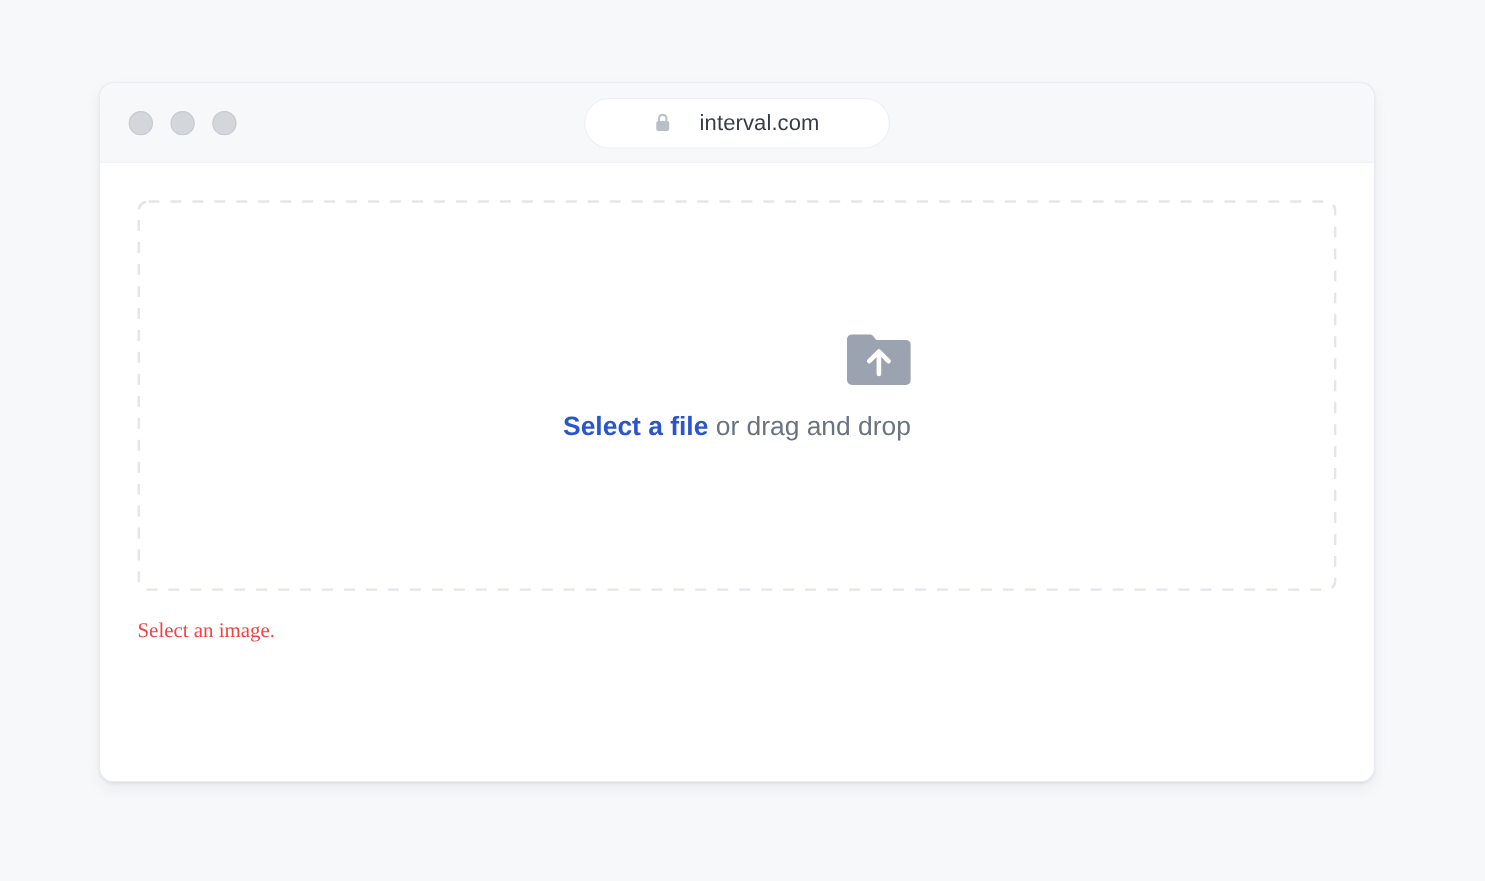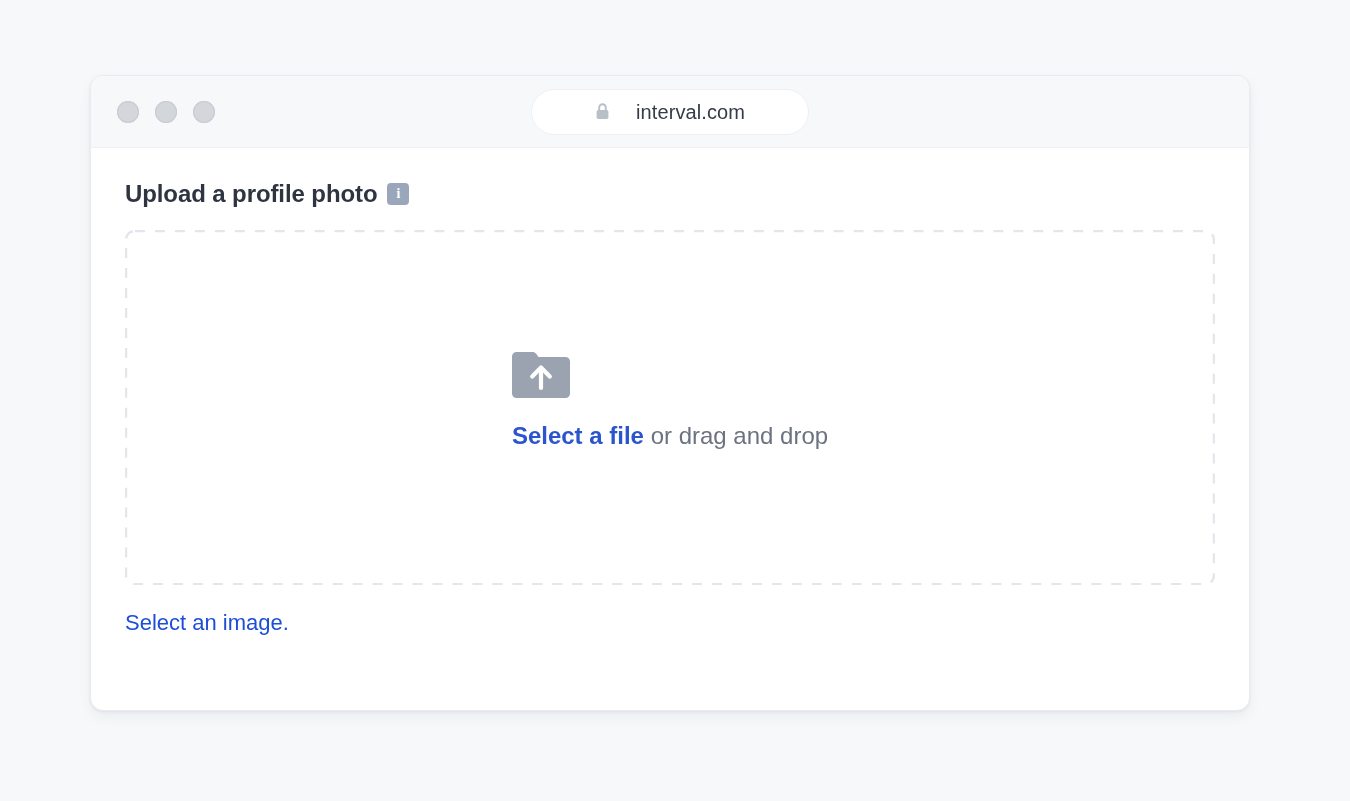--- a/index.html
+++ b/index.html
@@ -129,21 +129,21 @@
     background: #ffffff;
   }
   .dropzone-border {
     position: absolute;
     inset: 0;
     pointer-events: none;
   }
   .dropzone-inner {
     display: flex;
     flex-direction: column;
-    align-items: flex-start;
+    align-items: flex-end;
     gap: 24px;
     margin-top: -18px;
   }
   .upload-icon {
     display: block;
     width: 58px;
     height: 50px;
   }
   .dropzone-caption {
     font-size: 24px;
@@ -153,23 +153,24 @@
   .dz-link {
     color: #2b55cc;
     font-weight: bold;
   }
   .dz-rest {
     color: #6b7280;
   }
 
   .help-text {
     margin-top: 26px;
-    font-size: 22px;
-    color: #1d4ed8;
-    line-height: 1;
+    font-size: 19px;
+    color: #ef4444;
+    line-height: 1;
+    font-family: Liberation Serif, serif;
   }
 </style>
 </head>
 <body>
 
 <div class="browser-window">
 
   <div class="titlebar">
 
     <div class="traffic-lights">
@@ -183,24 +184,20 @@
         <path d="M4.2 7.2V4.6a3.3 3.3 0 0 1 6.6 0v2.6" fill="none" stroke="#b9bfc8" stroke-width="1.9"></path>
         <rect x="1.6" y="7.0" width="11.8" height="9.0" rx="1.8" fill="#b9bfc8"></rect>
       </svg>
       <span class="url-text">interval.com</span>
     </div>
 
   </div>
 
   <div class="content">
 
-    <div class="field-label">
-      <span class="field-label-text">Upload a profile photo</span>
-      <span class="info-badge">i</span>
-    </div>
 
     <div class="dropzone">
       <svg class="dropzone-border" viewBox="0 0 1092 356" preserveAspectRatio="none" aria-hidden="true">
         <rect x="1" y="1" width="1090" height="354" rx="9" ry="9" fill="none" stroke="#e3e6eb" stroke-width="2.5" stroke-dasharray="10 10" stroke-linecap="butt"></rect>
       </svg>
 
       <div class="dropzone-inner">
         <svg class="upload-icon" viewBox="0 0 58 50" aria-hidden="true">
           <path d="M0 6.5A4.5 4.5 0 0 1 4.5 2h16.2c1.3 0 2.5.6 3.3 1.6L26.5 7H53.5A4.5 4.5 0 0 1 58 11.5v32A4.5 4.5 0 0 1 53.5 48h-49A4.5 4.5 0 0 1 0 43.5z" fill="#9aa3af"></path>
           <path d="M29 38V18.5" fill="none" stroke="#ffffff" stroke-width="4.2" stroke-linecap="round"></path>

